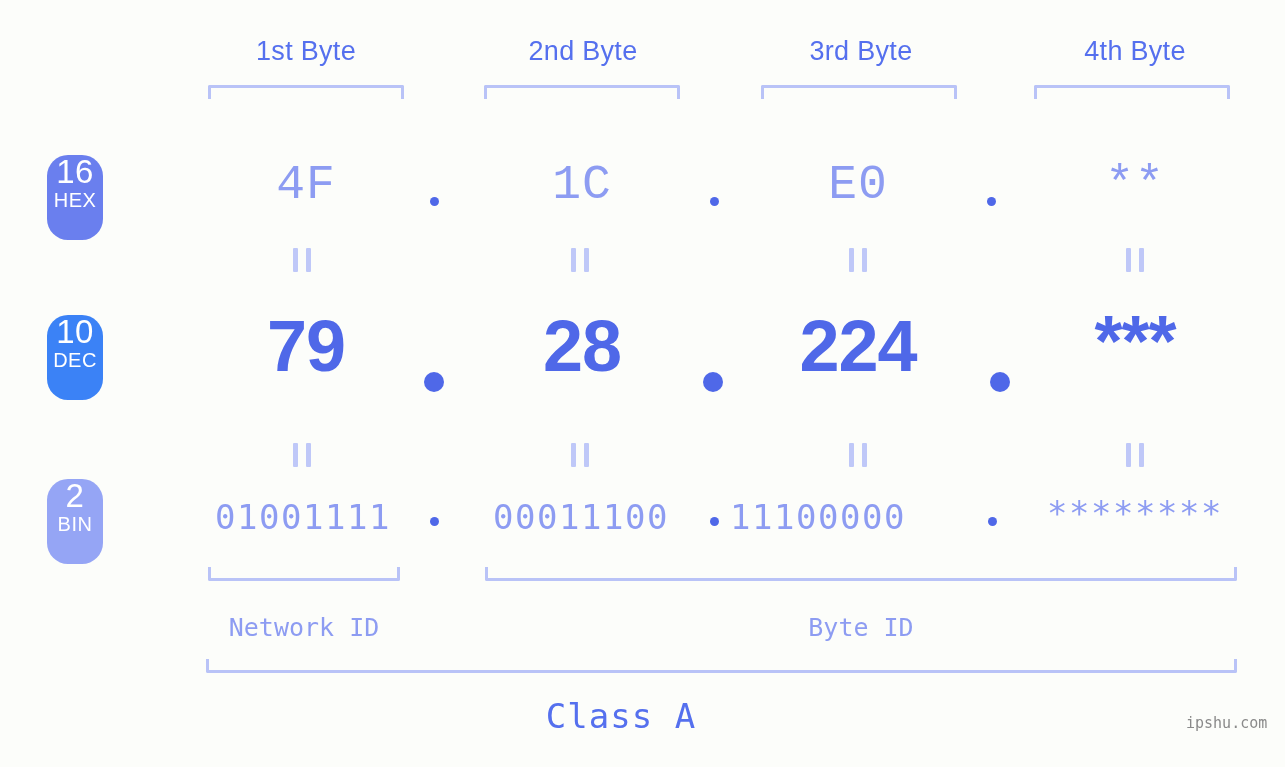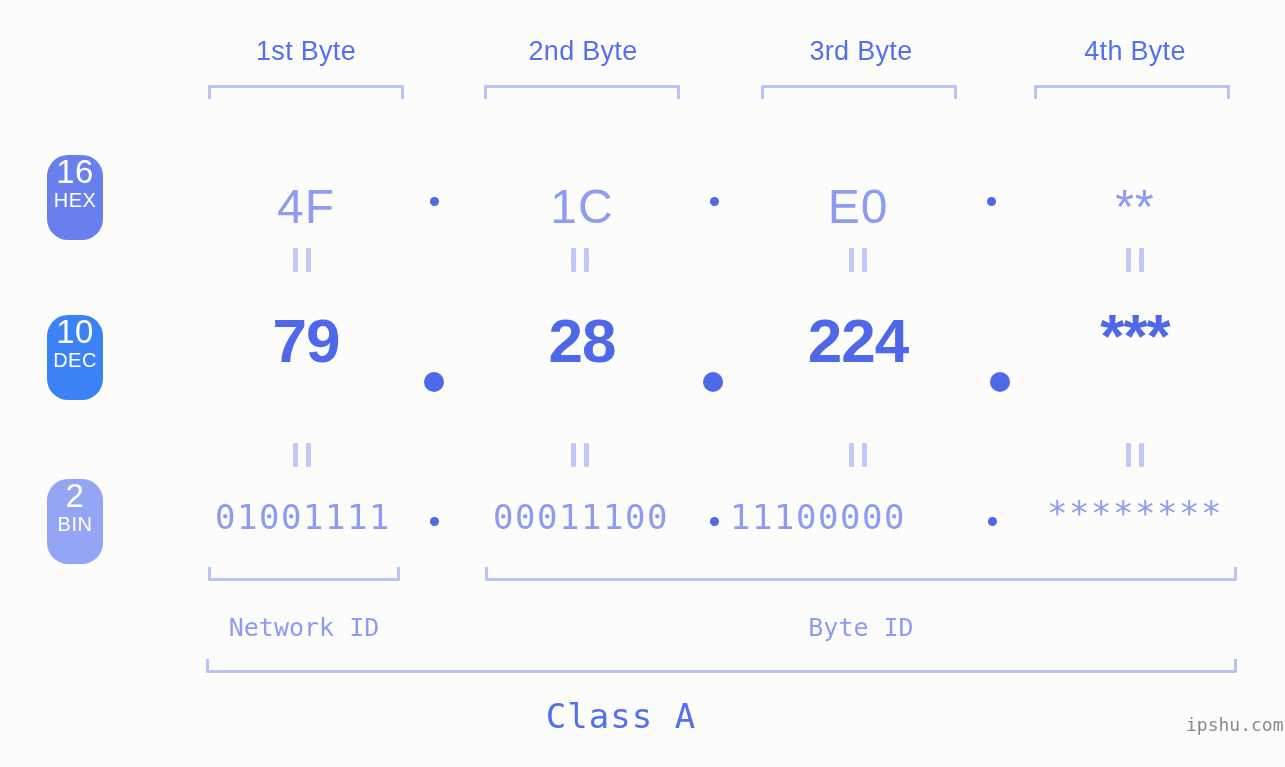--- a/index.html
+++ b/index.html
@@ -81,28 +81,27 @@
   .val {
     position: absolute;
     text-align: center;
     white-space: nowrap;
     line-height: 1;
   }
 
   .hex-val {
     font-size: 48px;
     color: #8d9cf2;
-    font-family: Liberation Sans, sans-serif;
+    font-family: Liberation Mono, monospace;
     font-weight: 400;
     letter-spacing: 1px;
-    margin-top: 22px;
   }
 
   .dec-val {
-    font-size: 62px;
+    font-size: 72px;
     color: #4f68e8;
     font-family: "Liberation Sans", sans-serif;
     font-weight: 700;
     letter-spacing: -1px;
   }
 
   .bin-val {
     font-size: 34px;
     color: #8d9cf2;
     font-family: "DejaVu Sans Mono", monospace;
@@ -151,21 +150,21 @@
     font-size: 34px;
     color: #5570ee;
     font-family: "DejaVu Sans Mono", monospace;
     text-align: center;
     white-space: nowrap;
     letter-spacing: 1px;
   }
 
   .watermark {
     position: absolute;
-    font-size: 18px;
+    font-size: 15px;
     color: #8a8a8a;
     font-family: "DejaVu Sans Mono", monospace;
     white-space: nowrap;
   }
 </style>
 </head>
 <body>
 
 <div id="stage">
 

